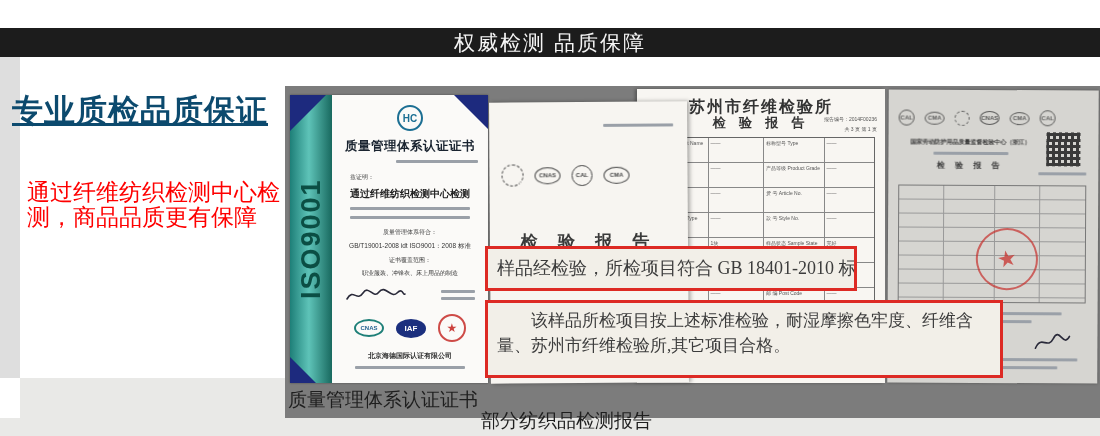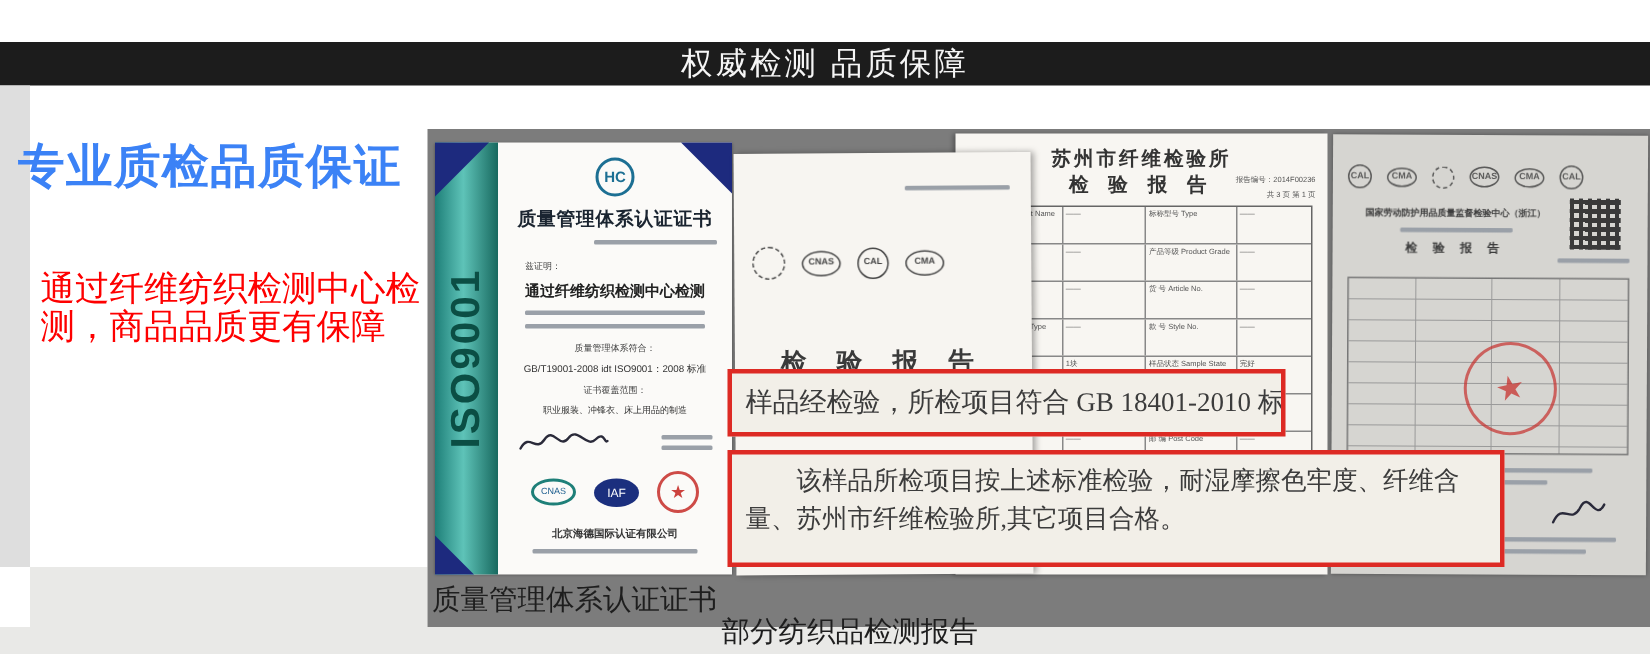--- a/index.html
+++ b/index.html
@@ -11,21 +11,21 @@
   
   #topbar { top:28px; left:0; width:1100px; height:29px; background:#1c1c1c;
             color:#f5f5f5; text-align:center; line-height:29px; font-size:21px; letter-spacing:2px; }
 
   
   #left-sliver { top:57px; left:0; width:20px; height:321px; background:#dedede; }
   #bottom-strip { top:418px; left:0; width:1100px; height:18px; background:#e9e9e7; }
   #bottom-left-patch { top:378px; left:20px; width:265px; height:40px; background:#e9e9e7; }
 
   
-  #headline { top:90px; left:12px; font-size:31px; font-weight:600; color:#3b82f6; letter-spacing:1px; }
+  #headline { top:90px; left:12px; font-size:31px; font-weight:600; color:#0c4a6e; letter-spacing:1px;text-decoration:underline; }
   #subtext  { top:180px; left:27px; width:260px; font-size:23px; line-height:25px; color:#fe0000; }
 
   
   #montage { top:86px; left:285px; width:815px; height:332px; background:#7c7c7c; }
 
   .caption { top:301px; font-size:19px; color:#1e1e1e; z-index:6; }
   #caption-left  { left:3px; }
   #caption-right { left:196px;margin-top:21px; }
 
   
@@ -49,21 +49,21 @@
   #cert-certify { margin-top:10px; font-size:6px; color:#444; align-self:flex-start; margin-left:18px; }
   #cert-company { margin-top:5px; font-size:10px; font-weight:bold; color:#222; white-space:nowrap; }
   .cert-line { margin-top:6px; width:120px; }
   #cert-conform { margin-top:9px; font-size:6px; color:#444; }
   #cert-standard { margin-top:5px; font-size:6.5px; color:#333; white-space:nowrap; }
   #cert-scopelabel { margin-top:5px; font-size:6px; color:#444; }
   #cert-scope { margin-top:4px; font-size:6px; color:#333; white-space:nowrap; }
   #cert-signrow { margin-top:8px; width:130px; display:flex; justify-content:space-between; align-items:center; }
   #cert-datebars { display:flex; flex-direction:column; gap:4px; }
   #cert-logorow { margin-top:10px; display:flex; align-items:center; gap:12px; }
-  .oval { border-radius:50%; display:flex; align-items:center; justify-content:center; font-weight:normal; }
+  .oval { border-radius:50%; display:flex; align-items:center; justify-content:center; font-weight:bold; }
   #cnas-logo { width:30px; height:18px; border:2px solid #1e7f78; color:#1e5f8f; font-size:6px; }
   #iaf-logo  { width:30px; height:19px; background:#1b2f7e; color:#fff; font-size:8px; }
   .red-seal { border:2px solid rgba(198,44,40,.85); border-radius:50%; color:rgba(198,44,40,.9);
               display:flex; align-items:center; justify-content:center; }
   #cert-seal { width:28px; height:28px; font-size:12px; }
   #cert-issuer { margin-top:9px; font-size:7px; font-weight:bold; color:#333; }
   #cert-addrbar { margin-top:5px; width:110px; }
 
   
   #photo2a { left:205px; top:16px; width:198px; height:281px; background:#f7f5f1; z-index:2;
@@ -77,21 +77,21 @@
   #tr-title { position:absolute; left:0; top:128px; width:100%; text-align:center;
               font-family:"Liberation Serif","DejaVu Serif",serif; font-size:17px; font-weight:bold;
               letter-spacing:8px; color:#3a3a3a; }
   #tr-sub { position:absolute; left:0; top:152px; width:100%; text-align:center;
             font-family:"Liberation Serif","DejaVu Serif",serif; font-size:12px; letter-spacing:3px; color:#3a3a3a; }
 
   
   #photo2b { left:352px; top:3px; width:248px; height:294px; background:#f8f6f2; z-index:1;
              box-shadow:-2px 0 3px rgba(0,0,0,.3); }
   #sz-org { position:absolute; top:8px; width:100%; text-align:center;
-            font-family:Liberation Serif, serif; font-size:13px; font-weight:bold;
+            font-family:Liberation Serif, serif; font-size:16px; font-weight:bold;
             letter-spacing:2px; color:#333; }
   #sz-title { position:absolute; top:25px; width:100%; text-align:center;
               font-family:"Liberation Serif","DejaVu Serif",serif; font-size:13px; font-weight:bold;
               letter-spacing:5px; color:#333; }
   #sz-no    { position:absolute; top:27px; right:8px; font-size:5px; color:#555; filter:blur(.3px); }
   #sz-pages { position:absolute; top:37px; right:8px; font-size:5px; color:#555; filter:blur(.3px); }
   #sz-table { position:absolute; left:10px; top:48px; width:228px; border:1px solid #666; }
   .sz-row { display:flex; border-bottom:1px solid #888; min-height:25px; }
   .sz-row:last-child { border-bottom:none; }
   .sz-row span { font-size:5px; color:#555; line-height:7px; padding:2px 2px; filter:blur(.35px); overflow:hidden; }

